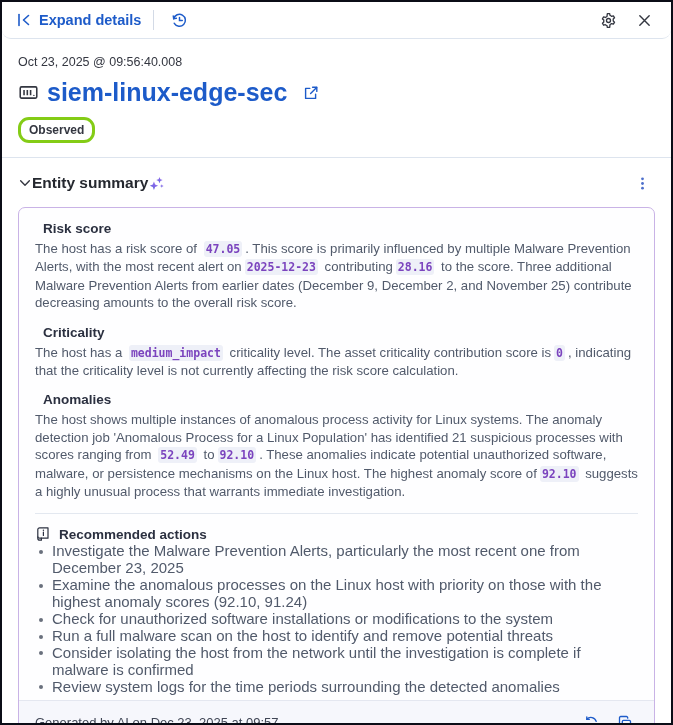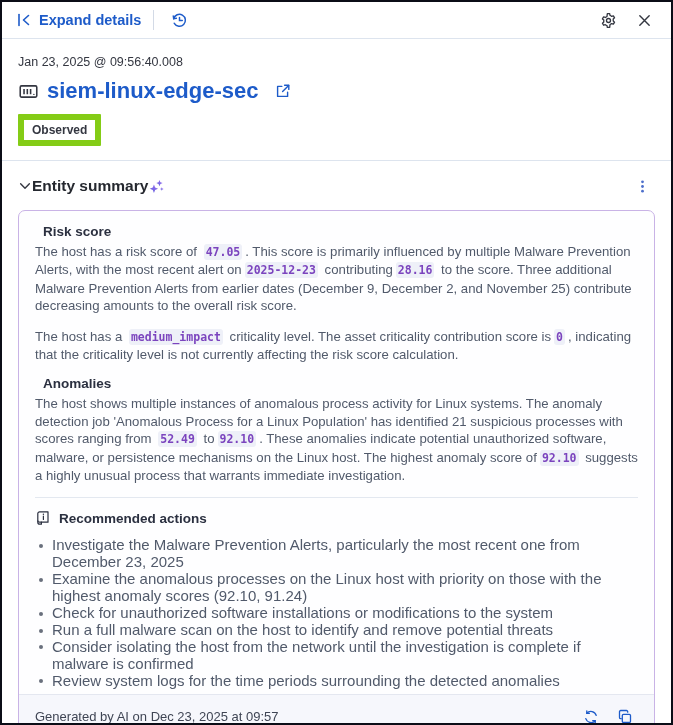--- a/index.html
+++ b/index.html
@@ -15,20 +15,21 @@
     background:#ffffff;
     overflow:hidden;
     display:flex; flex-direction:column;
   }
   
   .flyout-header {
     height:37px; flex:0 0 37px;
     display:flex; align-items:center;
     padding:0 14px;
     border-bottom:1px solid #dde4ee;
+    border-radius:9px;
   }
   .expand-btn {
     display:flex; align-items:center; gap:7px;
     background:none; border:none; cursor:pointer;
     color:#1d5bc9; font-family:inherit;
     font-size:14.5px; font-weight:700;
   }
   .hdr-sep { width:1px; height:20px; background:#d3dae6; margin:0 12px; }
   .icon-btn {
     background:none; border:none; cursor:pointer;
@@ -36,26 +37,26 @@
     width:26px; height:26px; border-radius:4px;
   }
   .hdr-right { margin-left:auto; display:flex; align-items:center; gap:10px; }
   
   .content { padding:0 16px; flex:1; display:flex; flex-direction:column; }
   .timestamp { margin-top:16px; font-size:12.5px; color:#343741; }
   .host-row { margin-top:9px; display:flex; align-items:center; gap:8px; }
   .host-link {
     display:flex; align-items:center; gap:16px;
     color:#1d5bc9; text-decoration:none;
-    font-size:22px; font-weight:700;
+    font-size:25px; font-weight:700;
   }
   .badge-row { margin-top:10px; }
   .badge {
     display:inline-block;
-    border:6px solid #84cc16; border-radius:1px;
+    border:3px solid #84cc16; border-radius:11px;
     background:#ffffff; color:#343741;
     font-size:12px; font-weight:700;
     padding:2px 8px; line-height:16px;
   }
   .hdiv { height:1px; background:#dde4ee; margin:14px -16px 0; }
   
   .summary-head {
     margin-top:12px;
     display:flex; align-items:center; gap:8px;
   }
@@ -75,21 +76,21 @@
   .sec-h { font-size:13.5px; font-weight:700; color:#2b3040; margin-bottom:4px;padding-left:8px; }
   .sec-p { font-size:13.2px; line-height:17.4px; color:#515a6b; }
   .sec-p code {
     font-family:"DejaVu Sans Mono", monospace;
     font-size:11.5px; font-weight:700;
     color:#7b44be; background:#eef0f8;
     border-radius:3px; padding:1px 2px; margin:0 3px;
     white-space:nowrap;
   }
   .adiv { height:1px; background:#e3e8f0; margin:2px 0 12px; }
-  .rec-head { display:flex; align-items:center; gap:8px; margin-bottom:11px; }
+  .rec-head { display:flex; align-items:center; gap:8px; margin-bottom:1px; }
   .rec-title { font-size:13.5px; font-weight:700; color:#2b3040; }
   .rec-list { list-style:none; }
   .rec-list li {
     position:relative; padding-left:17px;
     font-size:15px; line-height:16.9px; color:#515a6b;
   }
   .rec-list li::before {
     content:""; position:absolute; left:4px; top:6.5px;
     width:4px; height:4px; border-radius:50%; background:#69707d;
   }
@@ -142,21 +143,21 @@
           <svg width="15" height="15" viewBox="0 0 16 16" fill="none" stroke="#343741" stroke-width="1.5" stroke-linecap="round">
             <path d="M3 3l10 10M13 3L3 13"></path>
           </svg>
         </span>
       </button>
     </div>
   </div>
 
   <div class="content">
 
-    <div class="timestamp">Jan 23, 2025 @ 09:56:40.008</div>
+    <div class="timestamp">Oct 23, 2025 @ 09:56:40.008</div>
 
     <div class="host-row">
       <span>
         <svg width="21" height="21" viewBox="0 0 16 16" fill="none" stroke="#343741" stroke-width="1.2">
           <rect x="1.7" y="3.7" width="12.6" height="8.6" rx="1"></rect>
           <path d="M4.6 6v4.1M7.1 6v4.1M9.6 6v4.1"></path>
           <circle cx="12.1" cy="10.2" r="0.55" fill="#343741" stroke="none"></circle>
         </svg>
       </span>
       <a class="host-link" href="#">
@@ -212,20 +213,21 @@
 
     <div class="card">
       <div class="card-body">
 
         <div class="sec">
           <div class="sec-h">Risk score</div>
           <div class="sec-p">The host has a risk score of <code>47.05</code>. This score is primarily influenced by multiple Malware Prevention Alerts, with the most recent alert on<code>2025-12-23</code> contributing<code>28.16</code> to the score. Three additional Malware Prevention Alerts from earlier dates (December 9, December 2, and November 25) contribute decreasing amounts to the overall risk score.</div>
         </div>
 
         <div class="sec">
+          <div class="sec-h">Criticality</div>
           <div class="sec-p">The host has a <code>medium_impact</code> criticality level. The asset criticality contribution score is<code>0</code>, indicating that the criticality level is not currently affecting the risk score calculation.</div>
         </div>
 
         <div class="sec">
           <div class="sec-h">Anomalies</div>
           <div class="sec-p">The host shows multiple instances of anomalous process activity for Linux systems. The anomaly detection job 'Anomalous Process for a Linux Population' has identified 21 suspicious processes with scores ranging from <code>52.49</code> to<code>92.10</code>. These anomalies indicate potential unauthorized software, malware, or persistence mechanisms on the Linux host. The highest anomaly score of<code>92.10</code> suggests a highly unusual process that warrants immediate investigation.</div>
         </div>
 
         <div class="adiv"></div>
 

